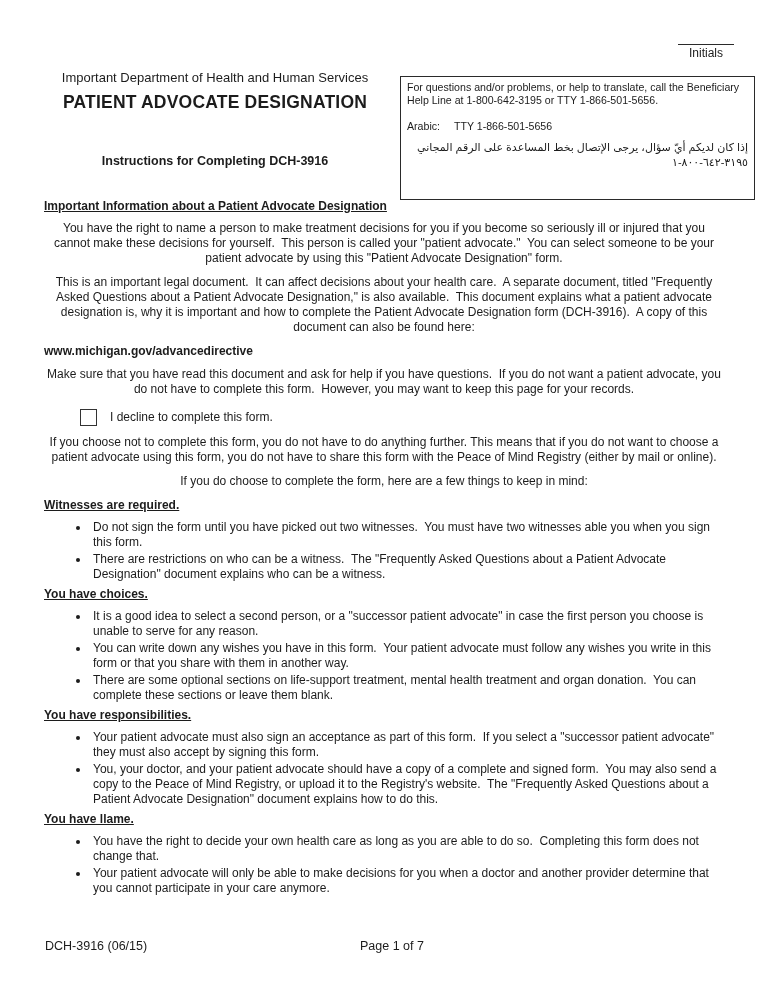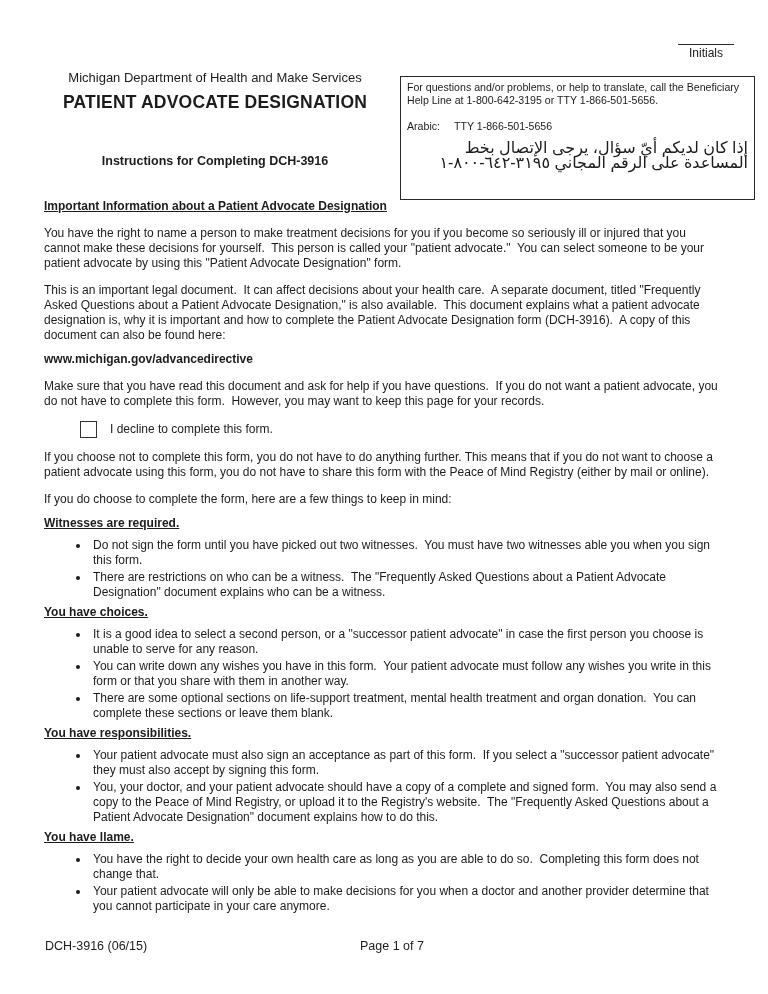--- a/index.html
+++ b/index.html
@@ -22,25 +22,25 @@
 
   
   .help-box {
     position:absolute; top:76px; left:400px; width:341px; min-height:113px;
     border:1.5px solid #2a2a2a; padding:4px 6px 5px; font-size:10.6px; line-height:13px;
   }
   .hb-english { margin:0; }
   .hb-row { display:flex; margin-top:13px; }
   .hb-label { width:47px; flex:none; }
   .hb-text { flex:1; }
-  .hb-arabic { margin-top:7px; direction:rtl; text-align:right; font-size:16px; line-height:15px; }
+  .hb-arabic { margin-top:7px; direction:rtl; text-align:right; font-size:11px; line-height:15px; }
 
   
   .content { position:absolute; top:199px; left:44px; width:680px; font-size:12px; line-height:15px; }
-  .content p { margin:12px 0 9px; white-space:pre-wrap; }
+  .content p { margin:0 0 9px; white-space:pre-wrap;text-align:center; }
   .sec-heading { font-size:12px; font-weight:bold; text-decoration:underline; margin:0 0 7px; }
   .link-line { text-align:left; font-weight:bold; margin:1px 0 8px; }
   .decline-row { display:flex; align-items:center; margin:12px 0 9px 36px; }
   .checkbox { width:15px; height:15px; border:1.6px solid #333; background:#fff; flex:none; }
   .decline-label { margin-left:13px; }
   ul.blist { margin:0 0 5px; padding-left:46px; list-style-type:disc; }
   ul.blist li { margin-bottom:2px; padding-left:3px; white-space:pre-wrap; }
 
   
   .footer-left  { position:absolute; top:939px; left:45px;  font-size:12.5px; }
@@ -50,21 +50,21 @@
 <body>
 
 <div class="page">
 
   <div class="initials-field">
     <div class="initials-line"></div>
     <div class="initials-label">Initials</div>
   </div>
 
   <div class="header-left">
-    <div class="agency">Michigan Department of Health and Make Services</div>
+    <div class="agency">Important Department of Health and Human Services</div>
     <div class="doc-title">PATIENT ADVOCATE DESIGNATION</div>
     <div class="subtitle">Instructions for Completing DCH-3916</div>
   </div>
 
   <div class="help-box">
     <p class="hb-english">For questions and/or problems, or help to translate, call the Beneficiary Help Line at 1-800-642-3195 or TTY 1-866-501-5656.</p>
     <div class="hb-row">
       <span class="hb-label">Arabic:</span>
       <span class="hb-text">TTY 1-866-501-5656</span>
     </div>

